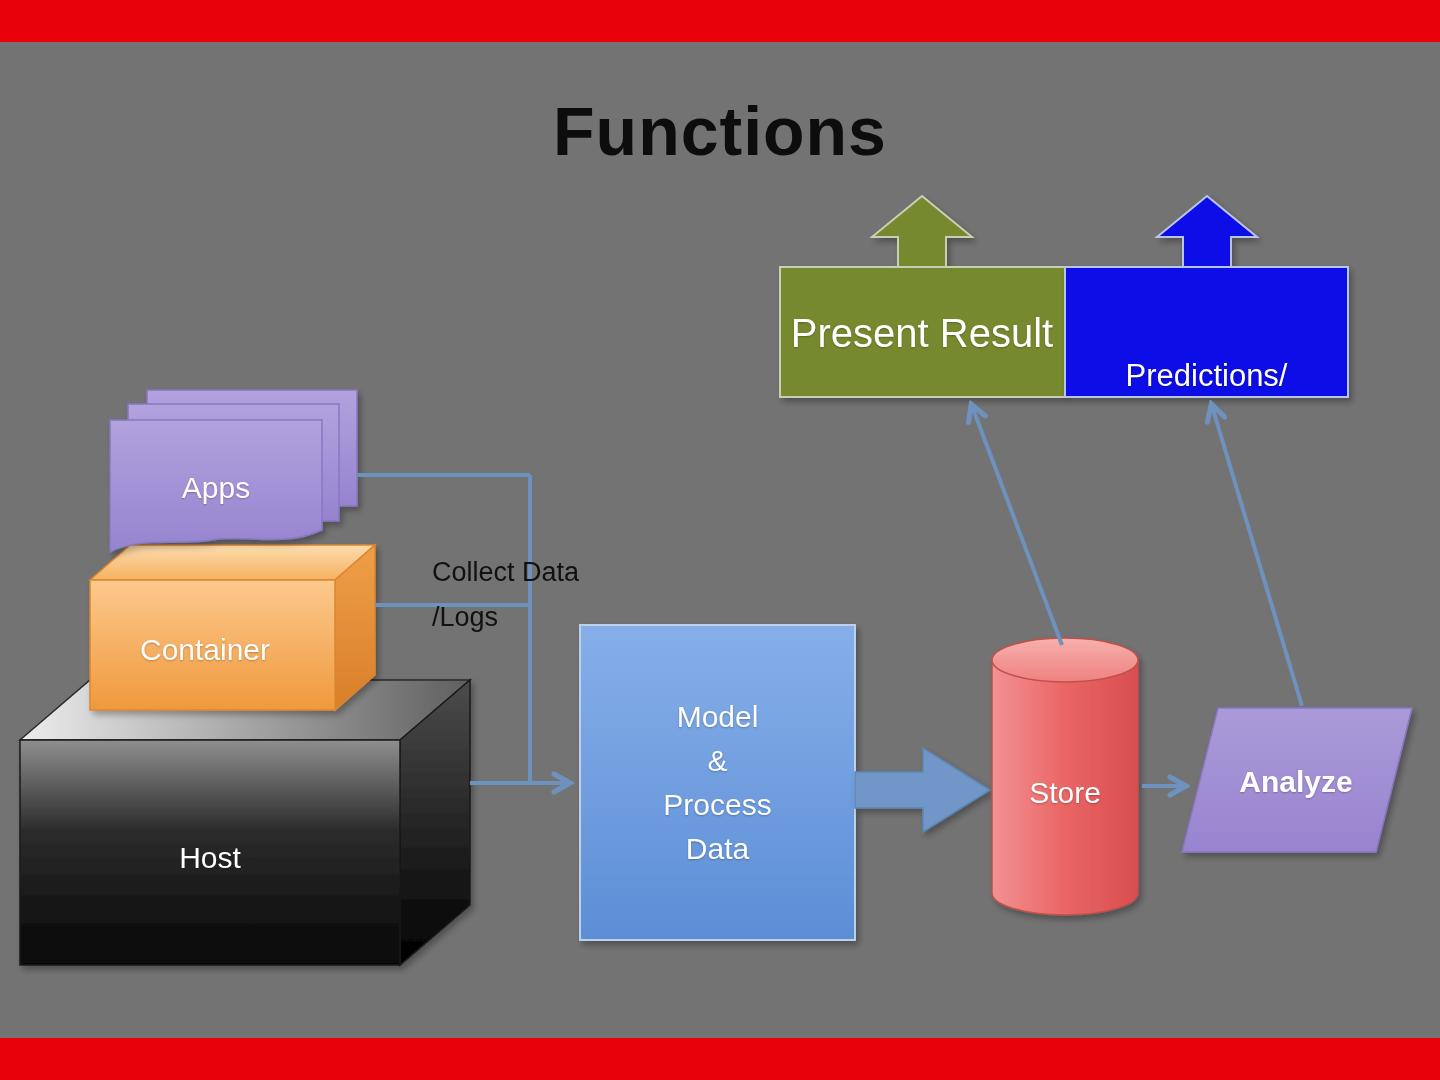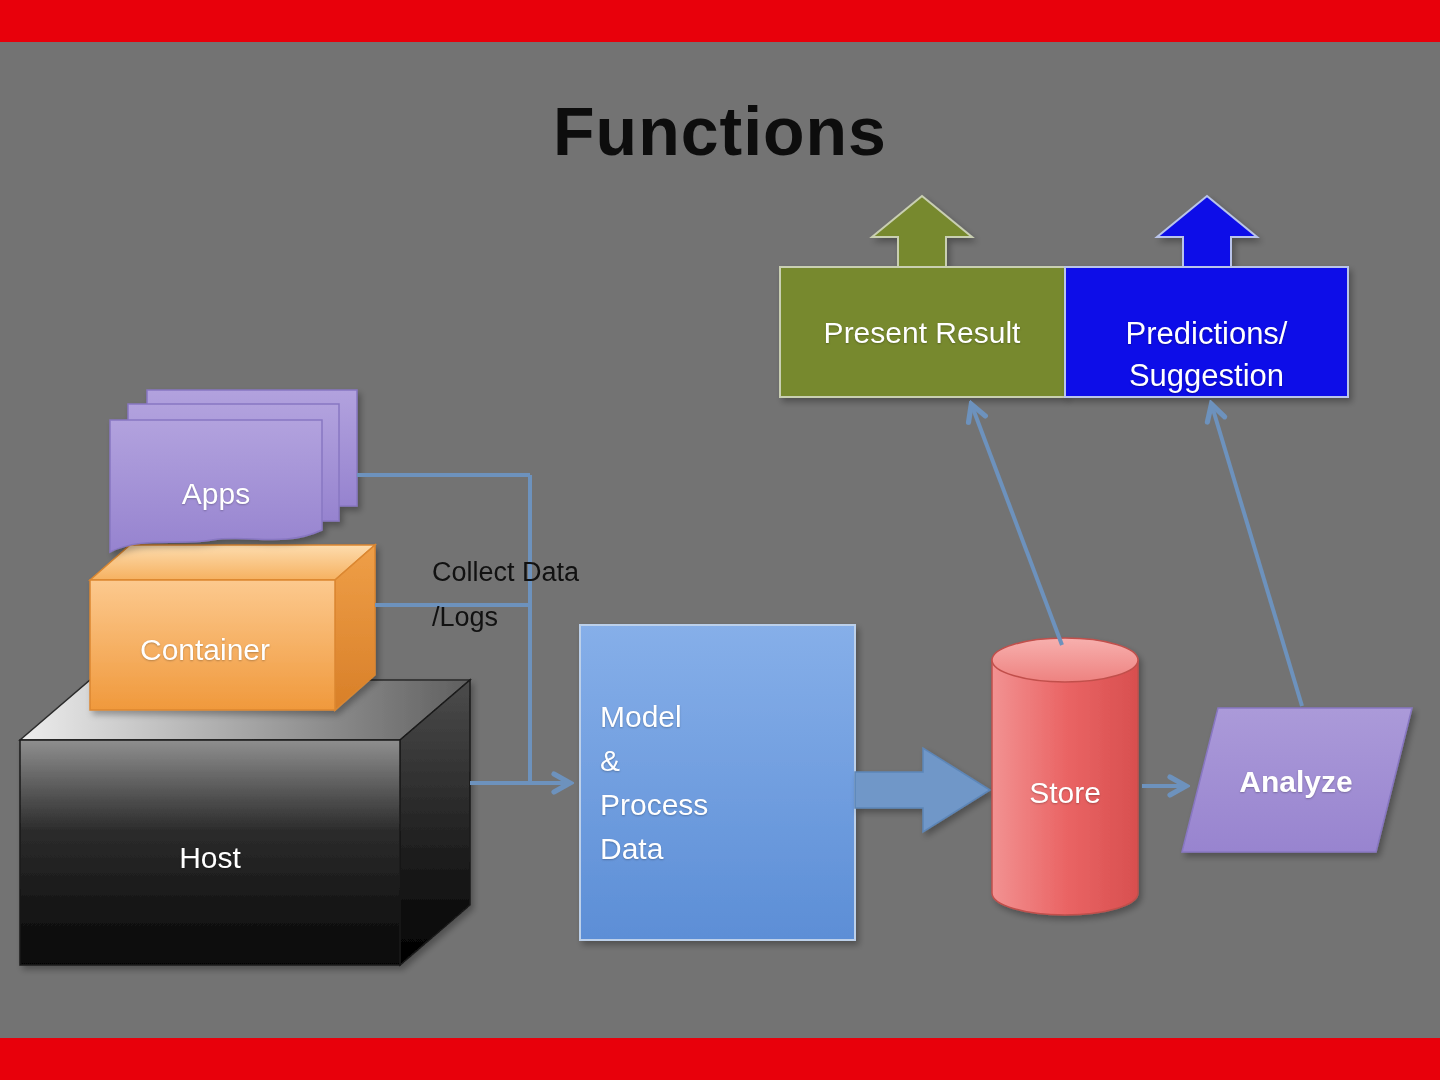--- a/index.html
+++ b/index.html
@@ -36,24 +36,23 @@
     text-align: center;
     white-space: nowrap;
     text-shadow: 0 1px 2px rgba(0,0,0,0.25);
   }
 
   .model-text {
     position: absolute;
     left: 580px; top: 625px;
     width: 275px; height: 315px;
     display: flex; flex-direction: column;
-    justify-content: center;
+    align-items: center; justify-content: center;
     color: #fff; font-size: 30px; line-height: 44px;
     text-shadow: 0 1px 2px rgba(0,0,0,0.25);
-    margin-left: 20px;
   }
 
   .collect-label {
     position: absolute;
     left: 432px; top: 550px;
     font-size: 27px;
     line-height: 45px;
     color: #111;
   }
 
@@ -179,38 +178,37 @@
       <rect x="1065" y="267" width="283" height="130" fill="#0f10e8" stroke="#b9c4ea" stroke-width="2"></rect>
     </g>
 
     <g stroke="#6d92bd" stroke-width="4" fill="none">
       <path d="M1142,786 H1184" marker-end="url(#arrowHead)"></path>
       <path d="M1062,645 L972,406" marker-end="url(#arrowHead)"></path>
       <path d="M1302,706 L1212,406" marker-end="url(#arrowHead)"></path>
     </g>
   </svg>
 
-  <div class="node-label" style="left:216px; top:488px;margin-top:6px;">Apps</div>
+  <div class="node-label" style="left:216px; top:488px;">Apps</div>
   <div class="node-label" style="left:205px; top:650px;">Container</div>
   <div class="node-label" style="left:210px; top:858px;">Host</div>
 
   <div class="collect-label">
     <div>Collect Data</div>
     <div>/Logs</div>
   </div>
 
   <div class="model-text">
     <div>Model</div>
     <div>&amp;</div>
     <div>Process</div>
     <div>Data</div>
   </div>
 
   <div class="node-label" style="left:1065px; top:793px;">Store</div>
   <div class="node-label" style="left:1296px; top:782px;font-weight:bold;">Analyze</div>
-  <div class="node-label" style="left:922px; top:333px; font-size:30px;">Present Result</div>
+  <div class="node-label" style="left:922px; top:333px; font-size:40px;">Present Result</div>
 
   <div class="predictions-text">
     <div>Predictions/</div>
-    <div>Suggestion</div>
   </div>
 
 </div>
 
 </body></html>

